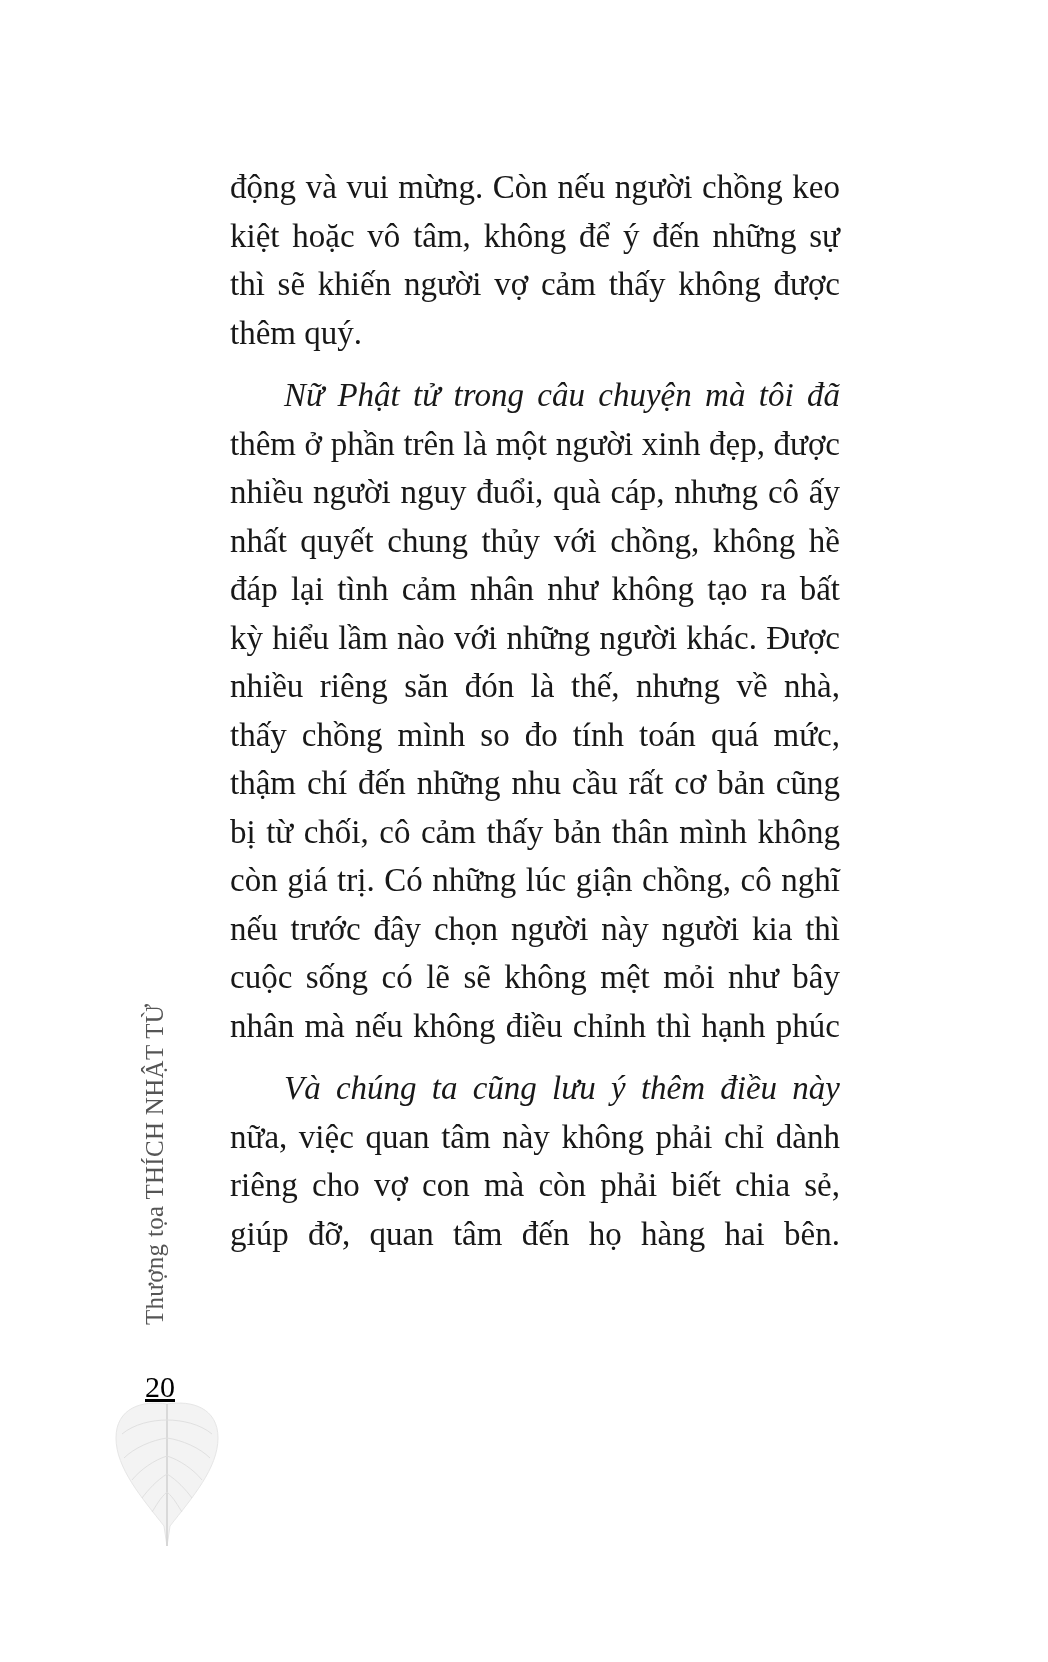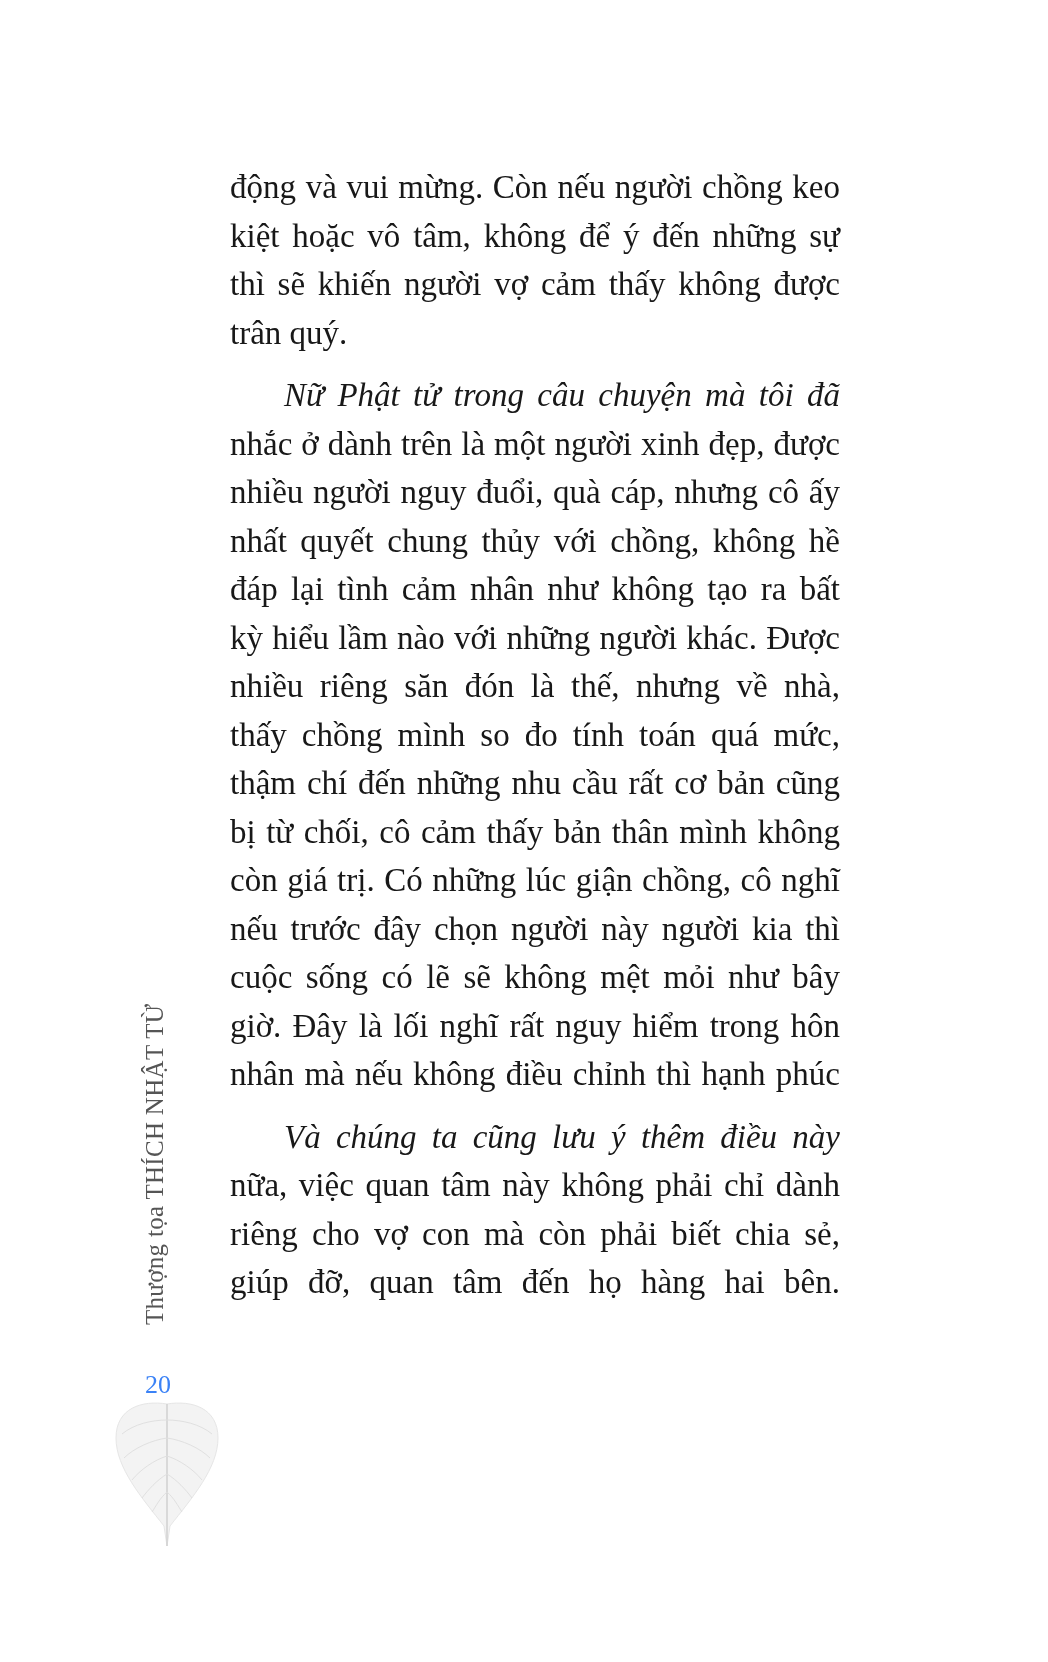--- a/index.html
+++ b/index.html
@@ -58,62 +58,62 @@
       transform: rotate(-90deg);
       font-size: 25px;
       color: #555555;
       white-space: nowrap;
       letter-spacing: 0.3px;
     }
     .page-number {
       position: absolute;
       left: 145px;
       top: 1370px;
-      font-size: 26px;
-      color: #3b82f6;
+      font-size: 30px;
+      color: #000000;
+      text-decoration: underline;
     }
     .leaf {
       position: absolute;
       left: 112px;
       top: 1398px;
       width: 110px;
       height: 150px;
     }
   </style>
 </head>
 <body>
 
 <div class="page">
 
   <div class="body-text">
 
     <div>
       <span class="line">động và vui mừng. Còn nếu người chồng keo</span>
       <span class="line">kiệt hoặc vô tâm, không để ý đến những sự</span>
       <span class="line">thì sẽ khiến người vợ cảm thấy không được</span>
-      <span class="line last">trân quý.</span>
+      <span class="line last">thêm quý.</span>
     </div>
 
     <div class="para-gap"></div>
 
     <div>
       <span class="line indent">Nữ Phật tử trong câu chuyện mà tôi đã</span>
-      <span class="line">nhắc ở dành trên là một người xinh đẹp, được</span>
+      <span class="line">thêm ở phần trên là một người xinh đẹp, được</span>
       <span class="line">nhiều người nguy đuổi, quà cáp, nhưng cô ấy</span>
       <span class="line">nhất quyết chung thủy với chồng, không hề</span>
       <span class="line">đáp lại tình cảm nhân như không tạo ra bất</span>
       <span class="line">kỳ hiểu lầm nào với những người khác. Được</span>
       <span class="line">nhiều riêng săn đón là thế, nhưng về nhà,</span>
       <span class="line">thấy chồng mình so đo tính toán quá mức,</span>
       <span class="line">thậm chí đến những nhu cầu rất cơ bản cũng</span>
       <span class="line">bị từ chối, cô cảm thấy bản thân mình không</span>
       <span class="line">còn giá trị. Có những lúc giận chồng, cô nghĩ</span>
       <span class="line">nếu trước đây chọn người này người kia thì</span>
       <span class="line">cuộc sống có lẽ sẽ không mệt mỏi như bây</span>
-      <span class="line">giờ. Đây là lối nghĩ rất nguy hiểm trong hôn</span>
       <span class="line">nhân mà nếu không điều chỉnh thì hạnh phúc</span>
     </div>
 
     <div class="para-gap"></div>
 
     <div>
       <span class="line indent">Và chúng ta cũng lưu ý thêm điều này</span>
       <span class="line">nữa, việc quan tâm này không phải chỉ dành</span>
       <span class="line">riêng cho vợ con mà còn phải biết chia sẻ,</span>
       <span class="line">giúp đỡ, quan tâm đến họ hàng hai bên.</span>

